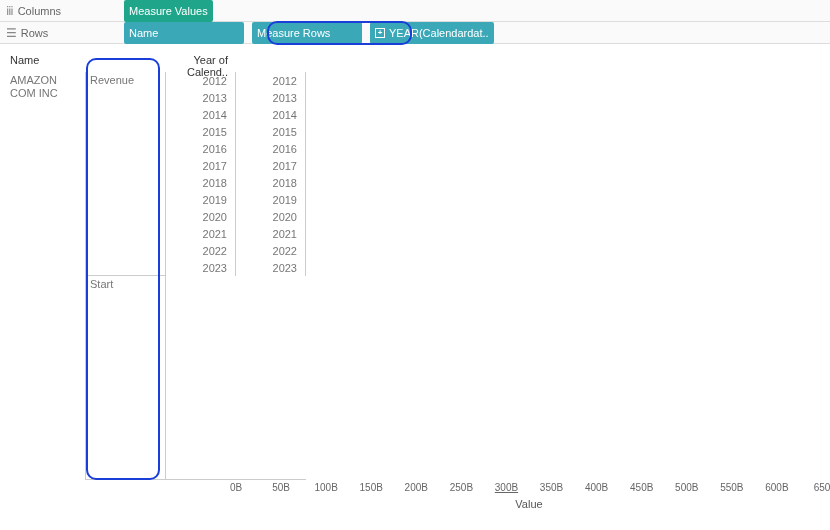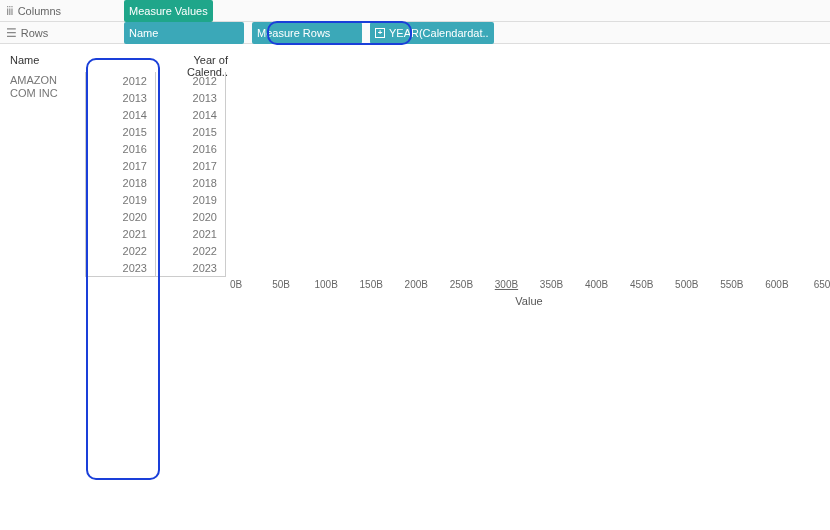--- a/index.html
+++ b/index.html
@@ -77,20 +77,28 @@
     <div class="col-year">Year of Calend..</div>
     <div class="col-bars"></div>
   </div>
 
   <div class="body-area">
 
     <div class="name-col">
       <div class="name-cell">AMAZON COM INC</div>
     </div>
 
+    <div class="measure-col">
+      <div class="measure-section" style="height:204px;">
+        <div class="measure-label">Revenue</div>
+      </div>
+      <div class="measure-section" style="height:204px;">
+        <div class="measure-label">Start</div>
+      </div>
+    </div>
 
     <div class="year-bars-col" id="year-bars">
         <div class="section">
           <div class="row">
             <div class="year-cell">2012</div>
             <div class="bar-area">
               <div class="bar" style="width: 19.2308%;"></div>
             </div>
           </div>
           <div class="row">

